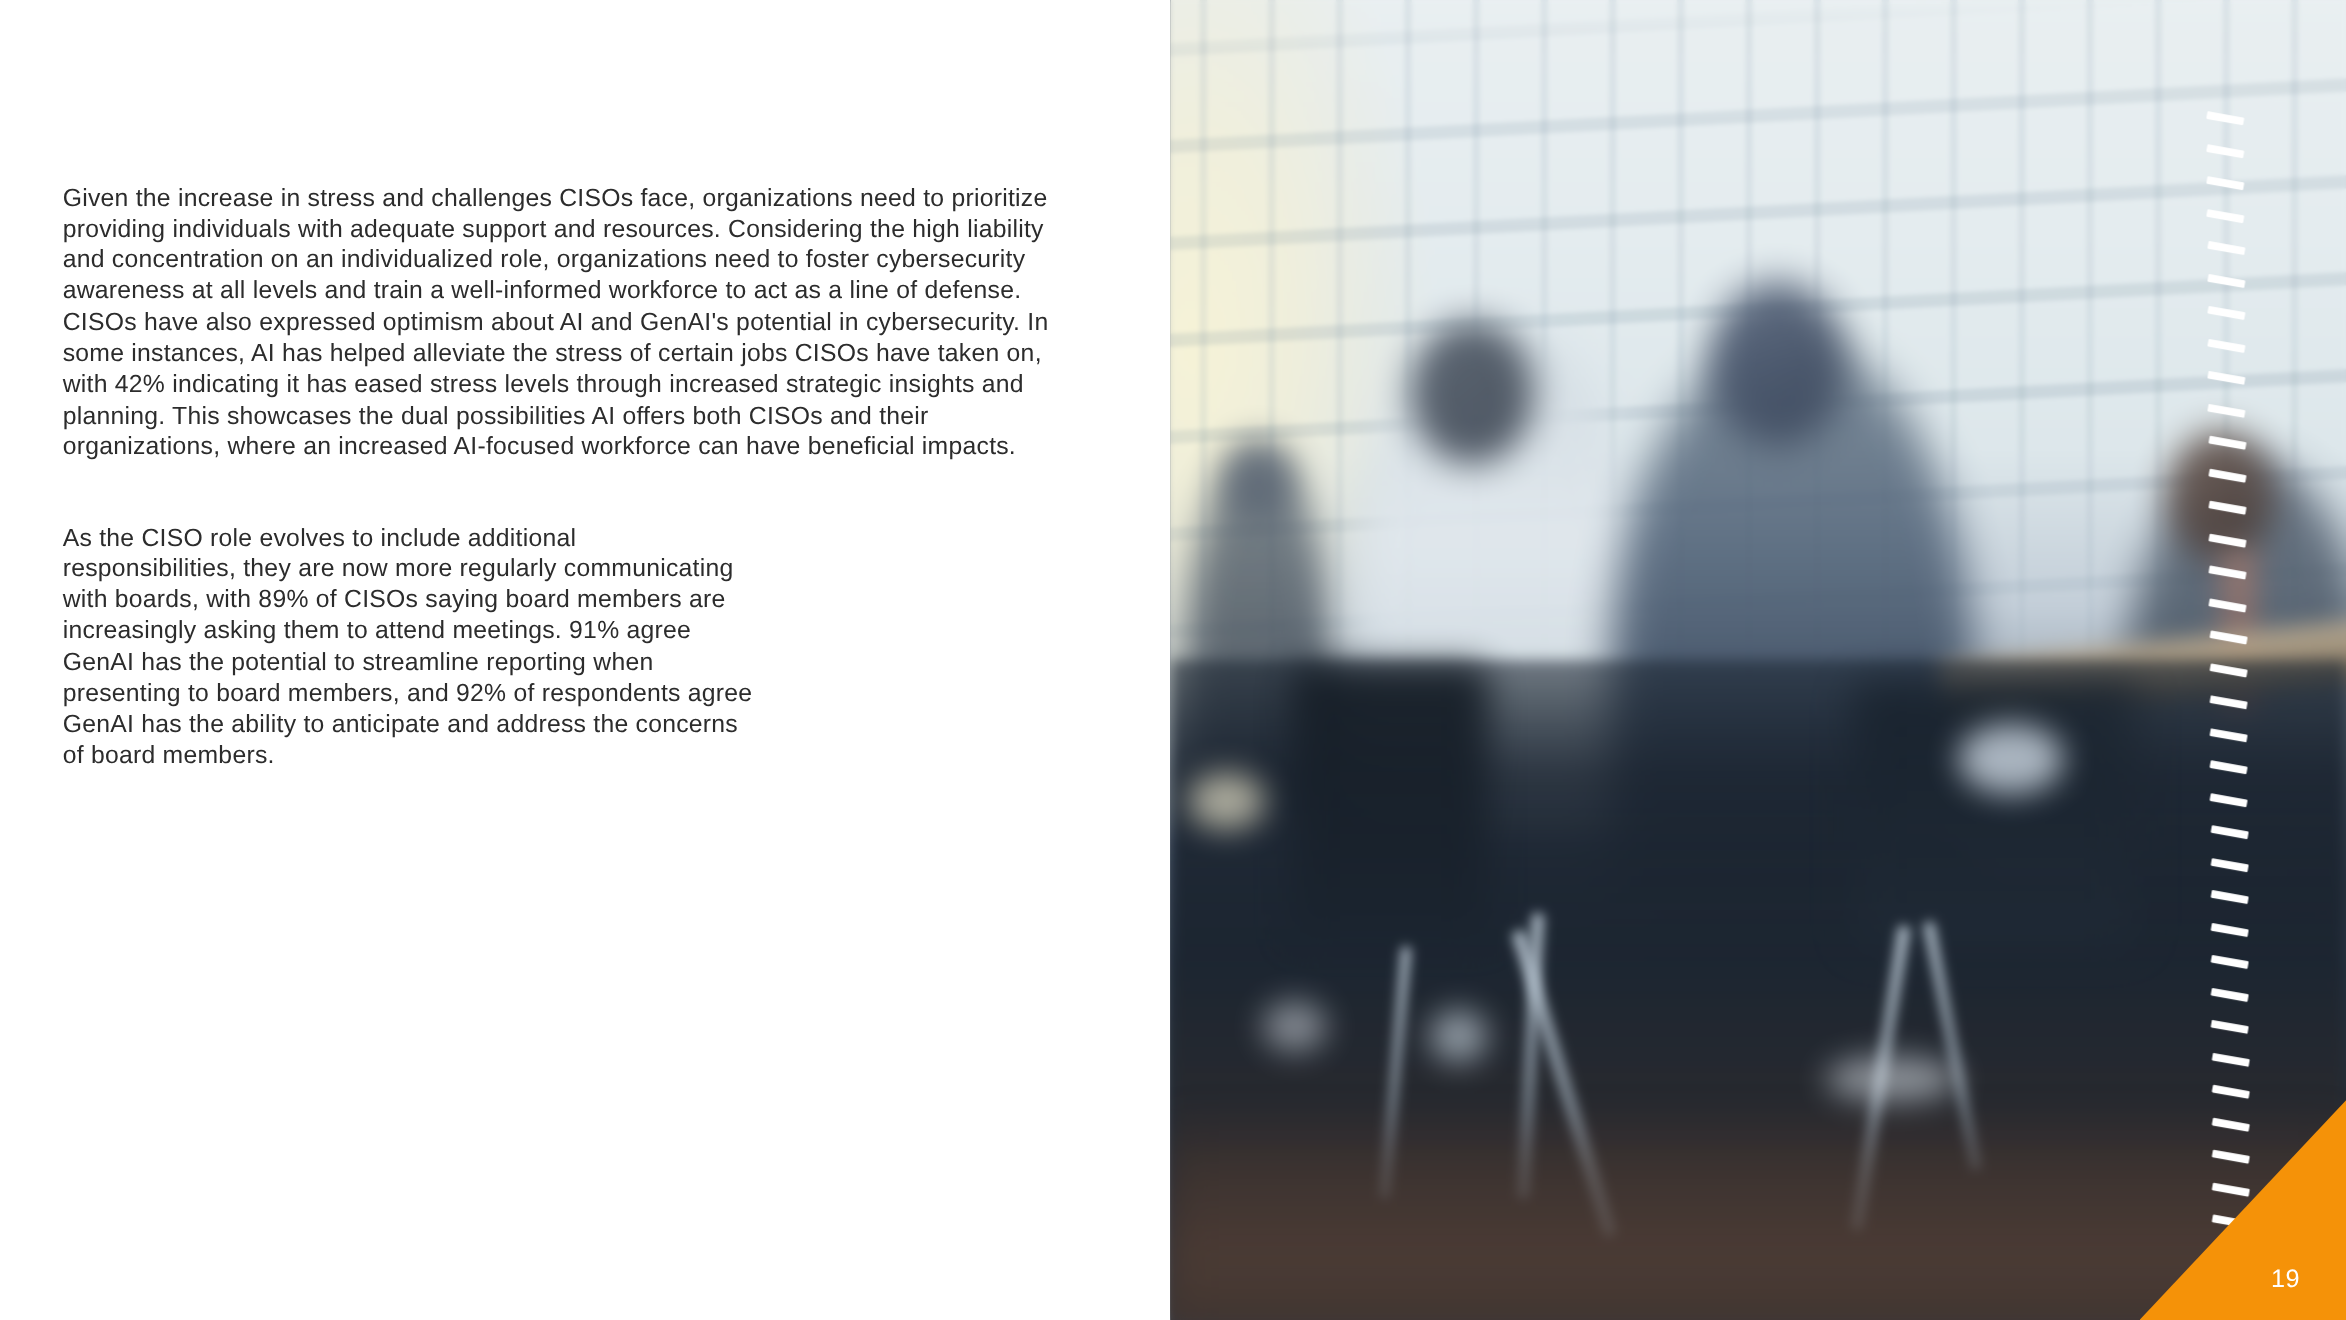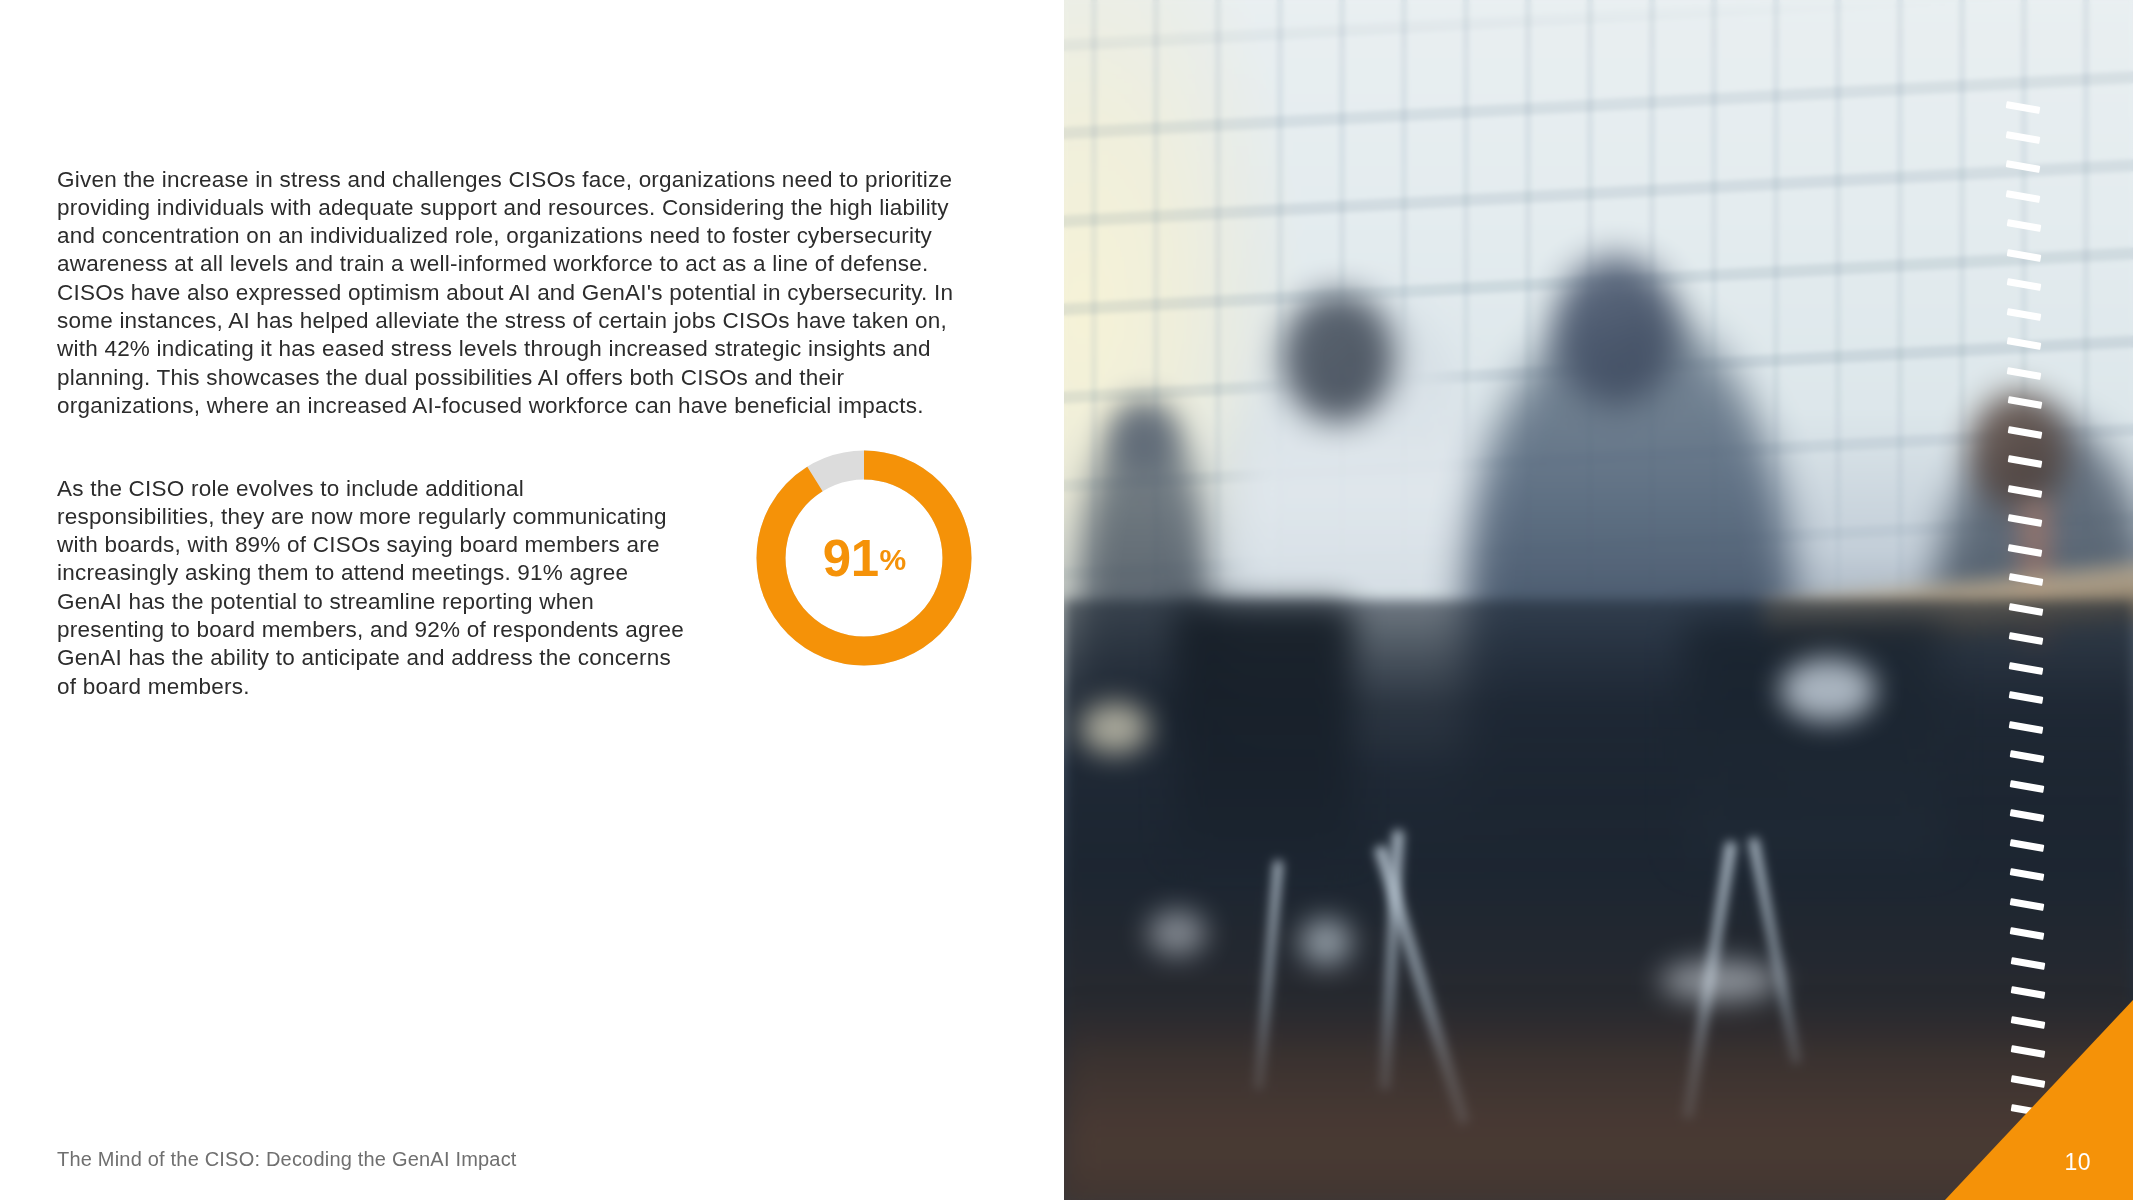--- a/index.html
+++ b/index.html
@@ -452,37 +452,22 @@
 <body>
 
 <div id="page">
 
   <div id="content-column">
 
     <p class="body-paragraph" id="paragraph-one">Given the increase in stress and challenges CISOs face, organizations need to prioritize providing individuals with adequate support and resources. Considering the high liability and concentration on an individualized role, organizations need to foster cybersecurity awareness at all levels and train a well-informed workforce to act as a line of defense. CISOs have also expressed optimism about AI and GenAI's potential in cybersecurity. In some instances, AI has helped alleviate the stress of certain jobs CISOs have taken on, with 42% indicating it has eased stress levels through increased strategic insights and planning. This showcases the dual possibilities AI offers both CISOs and their organizations, where an increased AI-focused workforce can have beneficial impacts.</p>
 
     <p class="body-paragraph" id="paragraph-two">As the CISO role evolves to include additional responsibilities, they are now more regularly communicating with boards, with 89% of CISOs saying board members are increasingly asking them to attend meetings. 91% agree GenAI has the potential to streamline reporting when presenting to board members, and 92% of respondents agree GenAI has the ability to anticipate and address the concerns of board members.</p>
 
-    <div id="donut-chart-block">
-      <div id="donut-chart">
-        <svg viewBox="0 0 216 216">
-
-          <circle cx="108" cy="108" r="93" fill="none" stroke="#DCDCDC" stroke-width="29"></circle>
-
-          <circle id="donut-value-arc" cx="108" cy="108" r="93" fill="none" stroke="#F59208" stroke-width="29" stroke-dasharray="531.75 53.59" stroke-dashoffset="0" transform="rotate(-90 108 108)"></circle>
-        </svg>
-        <div id="donut-center-label">
-          <span id="donut-value">91</span>
-            <span id="donut-value-suffix">%</span>
-        </div>
-      </div>
-    </div>
-
-
-    <div id="footer-title">The Mind of the CISO: Decoding the GenAI Impact</div>
+
+
   </div>
 
   <div id="photo-panel">
     <div class="photo-layer" id="photo-base"></div>
     <div class="photo-layer" id="photo-warm-left"></div>
     <div class="photo-layer" id="photo-mullions"></div>
     <div class="photo-layer" id="photo-floorbands"></div>
 
     <div class="figure" id="figure-left-far"></div>
     <div id="figure-left-head"></div>
@@ -551,16 +536,16 @@
         <div class="tick-dash" style="top: 855.5px; left: 4.64px;"></div>
         <div class="tick-dash" style="top: 885px; left: 4.8px;"></div>
         <div class="tick-dash" style="top: 914.5px; left: 4.96px;"></div>
         <div class="tick-dash" style="top: 944px; left: 5.12px;"></div>
         <div class="tick-dash" style="top: 973.5px; left: 5.28px;"></div>
         <div class="tick-dash" style="top: 1003px; left: 5.44px;"></div>
         <div class="tick-dash" style="top: 1032.5px; left: 5.6px;"></div>
       </div>
 
     <div id="corner-triangle"></div>
-    <div id="page-number">10</div>
+    <div id="page-number">19</div>
   </div>
 
 </div>
 
 </body></html>

